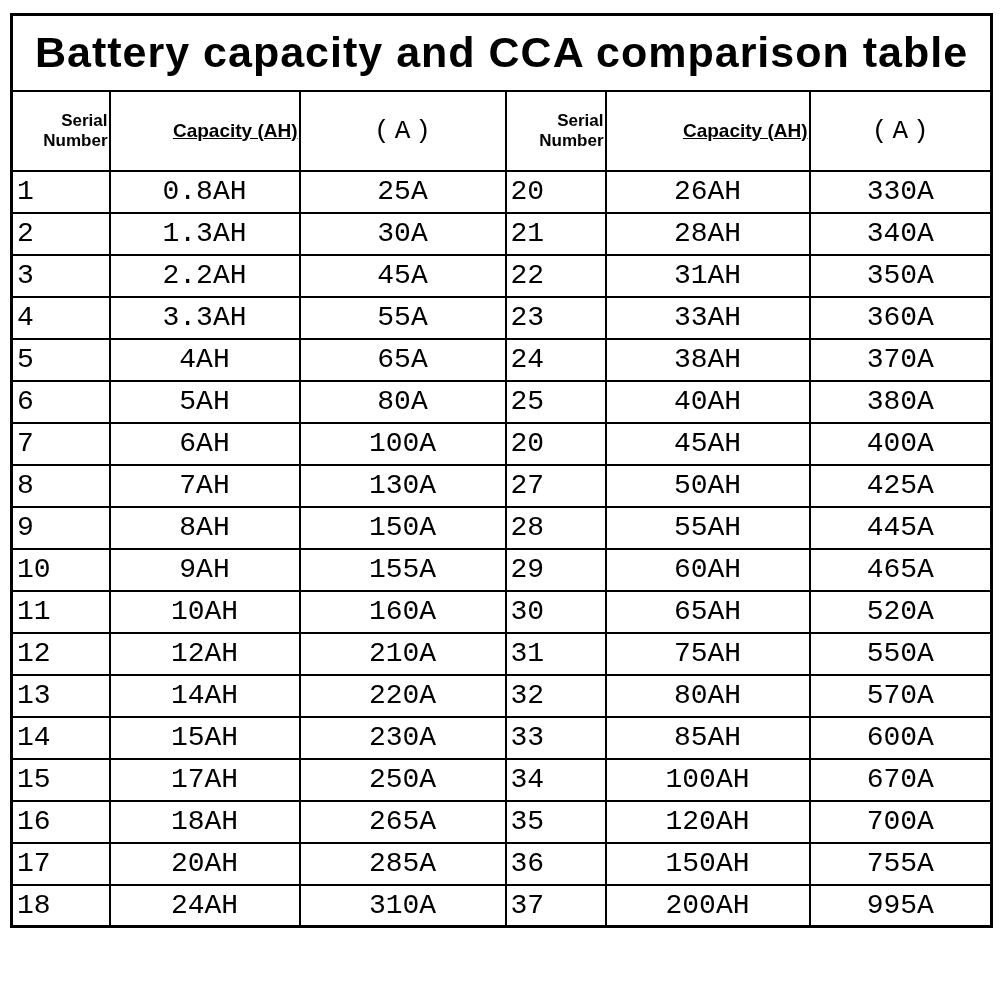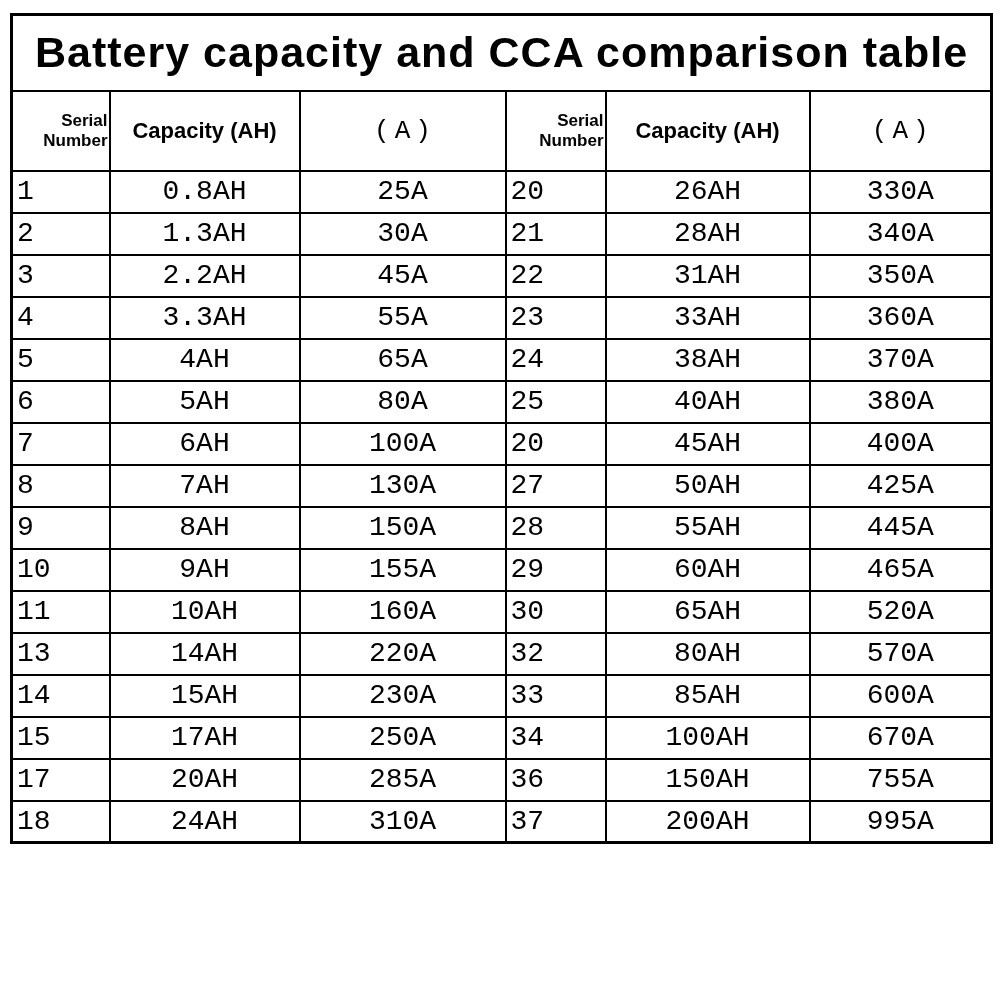--- a/index.html
+++ b/index.html
@@ -45,23 +45,24 @@
   }
   .col-serial-head {
     font-size: 17px;
     font-weight: bold;
     text-align: right;
     padding-left: 5px;
     line-height: 1.15;
     white-space: normal !important;
   }
   .col-capacity-head {
-    font-size: 22px;
+    font-size: 19px;
     font-weight: bold;
-    text-align: center;
+    text-align: right;
+    text-decoration: underline;
   }
   .col-cca-head {
     font-family: "Liberation Mono", monospace;
     font-weight: normal;
     font-size: 26px;
     text-align: center;
     letter-spacing: 5px;
     text-indent: 5px; 
   }
   .cca-table tbody td {
@@ -188,20 +189,28 @@
         </tr>
         <tr>
           <td class="cell-serial">11</td>
           <td class="cell-value">10AH</td>
           <td class="cell-value">160A</td>
           <td class="cell-serial">30</td>
           <td class="cell-value">65AH</td>
           <td class="cell-value">520A</td>
         </tr>
         <tr>
+          <td class="cell-serial">12</td>
+          <td class="cell-value">12AH</td>
+          <td class="cell-value">210A</td>
+          <td class="cell-serial">31</td>
+          <td class="cell-value">75AH</td>
+          <td class="cell-value">550A</td>
+        </tr>
+        <tr>
           <td class="cell-serial">13</td>
           <td class="cell-value">14AH</td>
           <td class="cell-value">220A</td>
           <td class="cell-serial">32</td>
           <td class="cell-value">80AH</td>
           <td class="cell-value">570A</td>
         </tr>
         <tr>
           <td class="cell-serial">14</td>
           <td class="cell-value">15AH</td>
@@ -212,20 +221,28 @@
         </tr>
         <tr>
           <td class="cell-serial">15</td>
           <td class="cell-value">17AH</td>
           <td class="cell-value">250A</td>
           <td class="cell-serial">34</td>
           <td class="cell-value">100AH</td>
           <td class="cell-value">670A</td>
         </tr>
         <tr>
+          <td class="cell-serial">16</td>
+          <td class="cell-value">18AH</td>
+          <td class="cell-value">265A</td>
+          <td class="cell-serial">35</td>
+          <td class="cell-value">120AH</td>
+          <td class="cell-value">700A</td>
+        </tr>
+        <tr>
           <td class="cell-serial">17</td>
           <td class="cell-value">20AH</td>
           <td class="cell-value">285A</td>
           <td class="cell-serial">36</td>
           <td class="cell-value">150AH</td>
           <td class="cell-value">755A</td>
         </tr>
         <tr>
           <td class="cell-serial">18</td>
           <td class="cell-value">24AH</td>

